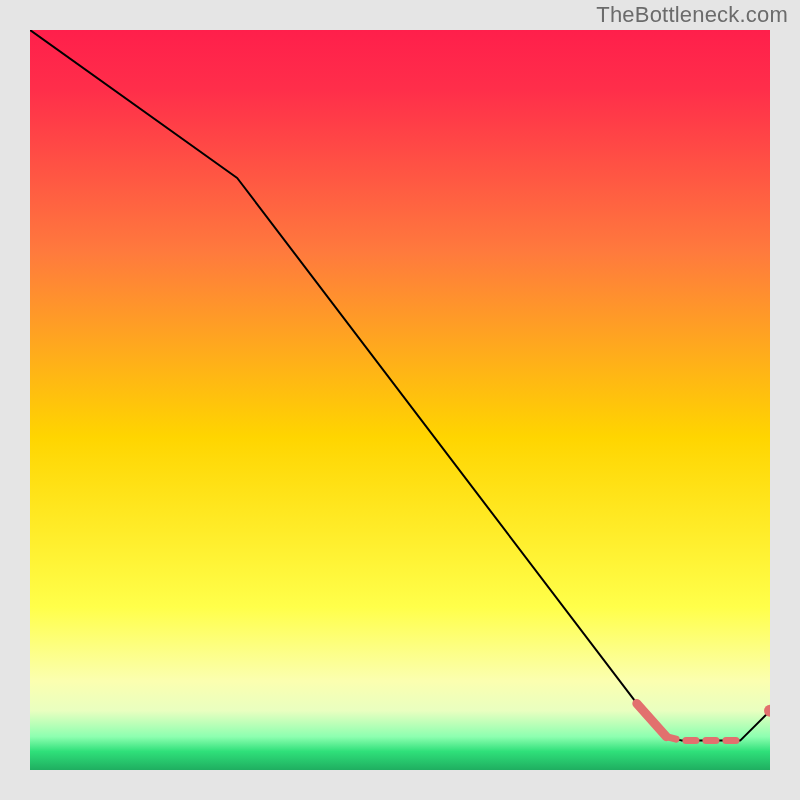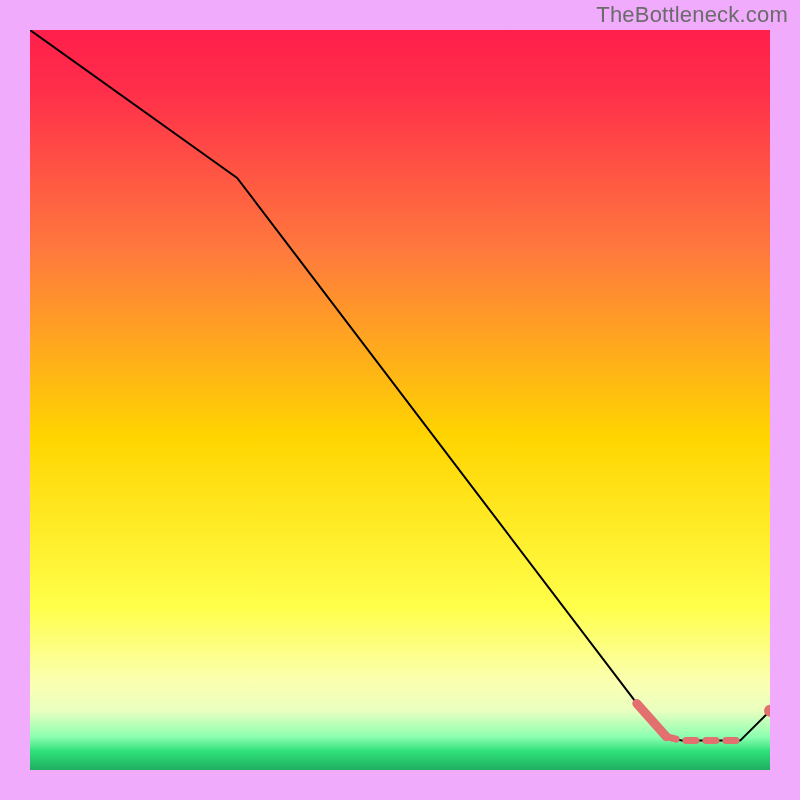--- a/index.html
+++ b/index.html
@@ -8,21 +8,21 @@
     width: 800px;
     height: 800px;
     background: #000;
     overflow: hidden;
     font-family: Arial, Helvetica, sans-serif;
   }
   .frame {
     position: relative;
     width: 800px;
     height: 800px;
-    background: #f0abfc;
+    background: #e5e5e5;
   }
   .watermark {
     position: absolute;
     top: 2px;
     right: 12px;
     color: #6b6b6b;
     font-size: 22px;
     font-weight: 500;
     letter-spacing: 0.2px;
     user-select: none;

